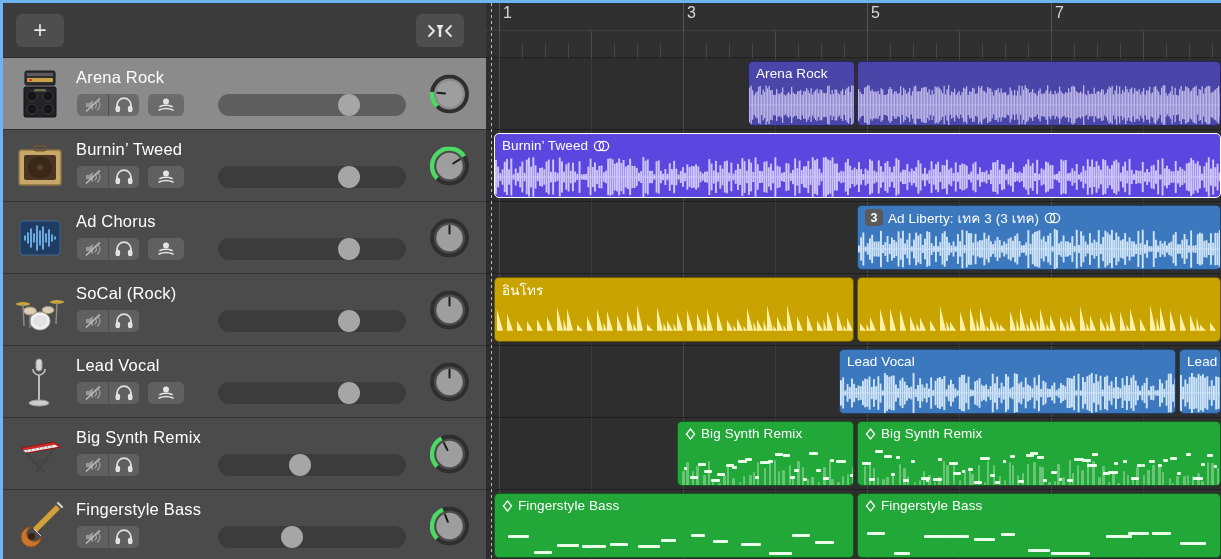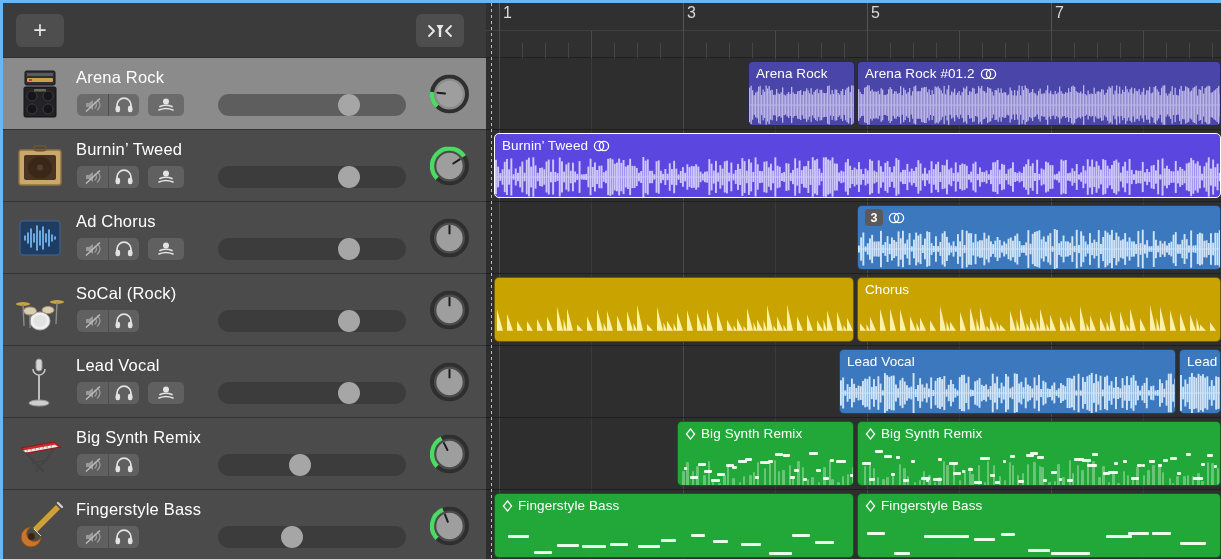--- a/index.html
+++ b/index.html
@@ -571,27 +571,20 @@
                 <rect x="94.5" y="12.0" width="1.3" height="19.9" fill="#bcb6e8"></rect>
                 <rect x="96.0" y="6.8" width="1.3" height="30.4" fill="#bcb6e8"></rect>
                 <rect x="97.5" y="4.8" width="1.3" height="34.4" fill="#bcb6e8"></rect>
                 <rect x="99.0" y="3.6" width="1.3" height="36.9" fill="#bcb6e8"></rect>
                 <rect x="100.5" y="9.1" width="1.3" height="25.8" fill="#bcb6e8"></rect>
                 <rect x="102.0" y="2.3" width="1.3" height="39.4" fill="#bcb6e8"></rect>
                 <rect x="103.5" y="2.7" width="1.3" height="38.6" fill="#bcb6e8"></rect>
               </svg></div>
           </div>
           <div class="clip" style="left: 371px; width: 364px; height: 65px; background: rgb(74, 69, 168);">
-            <div class="clip-hd">
-              <span>Arena Rock #01.2</span>
-              <span class="ico-loop"><svg width="17" height="12" viewBox="0 0 17 12">
-                  <circle cx="6" cy="6" r="4.6" fill="none" stroke="#fff" stroke-width="1.3"></circle>
-                  <circle cx="11" cy="6" r="4.6" fill="none" stroke="#fff" stroke-width="1.3"></circle>
-                </svg></span>
-            </div>
             <div class="wave"><svg width="362" height="44" viewBox="0 0 362 44">
                 <rect x="0" y="21.5" width="362" height="1" fill="#bcb6e8"></rect>
                 <rect x="0.0" y="6.2" width="1.3" height="31.6" fill="#bcb6e8"></rect>
                 <rect x="1.5" y="8.9" width="1.3" height="26.2" fill="#bcb6e8"></rect>
                 <rect x="3.0" y="10.9" width="1.3" height="22.3" fill="#bcb6e8"></rect>
                 <rect x="4.5" y="11.2" width="1.3" height="21.6" fill="#bcb6e8"></rect>
                 <rect x="6.0" y="4.7" width="1.3" height="34.7" fill="#bcb6e8"></rect>
                 <rect x="7.5" y="3.9" width="1.3" height="36.1" fill="#bcb6e8"></rect>
                 <rect x="9.0" y="2.2" width="1.3" height="39.5" fill="#bcb6e8"></rect>
                 <rect x="10.5" y="2.5" width="1.3" height="39.0" fill="#bcb6e8"></rect>
@@ -1193,20 +1186,21 @@
             <div class="gl maj" style="left: 197px;"></div>
             <div class="gl" style="left: 289px;"></div>
             <div class="gl maj" style="left: 381px;"></div>
             <div class="gl" style="left: 473px;"></div>
             <div class="gl maj" style="left: 565px;"></div>
             <div class="gl" style="left: 657px;"></div>
           </div>
           <div class="clip" style="left: 371px; width: 364px; height: 65px; background: rgb(59, 120, 189);">
             <div class="clip-hd">
               <span class="take-badge">3</span>
+              <span>Ad Liberty: เทค 3 (3 เทค)</span>
               <span class="ico-loop"><svg width="17" height="12" viewBox="0 0 17 12">
                   <circle cx="6" cy="6" r="4.6" fill="none" stroke="#fff" stroke-width="1.3"></circle>
                   <circle cx="11" cy="6" r="4.6" fill="none" stroke="#fff" stroke-width="1.3"></circle>
                 </svg></span>
             </div>
             <div class="wave"><svg width="362" height="44" viewBox="0 0 362 44">
                 <rect x="0" y="21.5" width="362" height="1" fill="#cfe4f8"></rect>
                 <rect x="0.0" y="18.6" width="1.9" height="6.9" fill="#cfe4f8"></rect>
                 <rect x="2.2" y="10.4" width="1.9" height="23.3" fill="#cfe4f8"></rect>
                 <rect x="4.4" y="5.5" width="1.9" height="33.1" fill="#cfe4f8"></rect>
@@ -1380,20 +1374,23 @@
             <div class="gl maj" style="left: 13px;"></div>
             <div class="gl" style="left: 105px;"></div>
             <div class="gl maj" style="left: 197px;"></div>
             <div class="gl" style="left: 289px;"></div>
             <div class="gl maj" style="left: 381px;"></div>
             <div class="gl" style="left: 473px;"></div>
             <div class="gl maj" style="left: 565px;"></div>
             <div class="gl" style="left: 657px;"></div>
           </div>
           <div class="clip" style="left: 8px; width: 360px; height: 65px; background: rgb(201, 164, 0);">
+            <div class="clip-hd">
+              <span>อินโทร</span>
+            </div>
             <div class="wave"><svg width="358" height="44" viewBox="0 0 358 44">
                 <path d="M2 31.68 L2 10.59958161865569 L8 31.68 Z" fill="#fdf0a8"></path>
                 <path d="M12 31.68 L12 14.826776406035666 L18 31.68 Z" fill="#fdf0a8"></path>
                 <path d="M22 31.68 L22 22.037510288065842 L28 31.68 Z" fill="#fdf0a8"></path>
                 <path d="M32 31.68 L32 22.355240054869682 L38 31.68 Z" fill="#fdf0a8"></path>
                 <path d="M42 31.68 L42 19.977496570644718 L48 31.68 Z" fill="#fdf0a8"></path>
                 <path d="M52 31.68 L52 17.620329218106995 L58 31.68 Z" fill="#fdf0a8"></path>
                 <path d="M62 31.68 L62 7.629417009602193 L68 31.68 Z" fill="#fdf0a8"></path>
                 <path d="M68.5 31.68 L68.5 19.7189231824417 L72 31.68 Z" fill="#fdf0a8"></path>
                 <path d="M72 31.68 L72 9.502616598079559 L78 31.68 Z" fill="#fdf0a8"></path>
@@ -1434,23 +1431,20 @@
                 <path d="M312 31.68 L312 15.524307270233194 L318 31.68 Z" fill="#fdf0a8"></path>
                 <path d="M322 31.68 L322 21.253559670781893 L328 31.68 Z" fill="#fdf0a8"></path>
                 <path d="M328.5 31.68 L328.5 20.44045953360768 L332 31.68 Z" fill="#fdf0a8"></path>
                 <path d="M332 31.68 L332 11.52182098765432 L338 31.68 Z" fill="#fdf0a8"></path>
                 <path d="M342 31.68 L342 12.42597050754458 L348 31.68 Z" fill="#fdf0a8"></path>
                 <path d="M348.5 31.68 L348.5 26.083249314128942 L352 31.68 Z" fill="#fdf0a8"></path>
                 <path d="M352 31.68 L352 18.697318244170095 L358 31.68 Z" fill="#fdf0a8"></path>
               </svg></div>
           </div>
           <div class="clip" style="left: 371px; width: 364px; height: 65px; background: rgb(201, 164, 0);">
-            <div class="clip-hd">
-              <span>Chorus</span>
-            </div>
             <div class="wave"><svg width="362" height="44" viewBox="0 0 362 44">
                 <path d="M2 31.68 L2 24.158309327846364 L8 31.68 Z" fill="#fdf0a8"></path>
                 <path d="M8.5 31.68 L8.5 24.98439814814815 L12 31.68 Z" fill="#fdf0a8"></path>
                 <path d="M12 31.68 L12 17.86792866941015 L18 31.68 Z" fill="#fdf0a8"></path>
                 <path d="M22 31.68 L22 9.770020576131685 L28 31.68 Z" fill="#fdf0a8"></path>
                 <path d="M32 31.68 L32 9.5939231824417 L38 31.68 Z" fill="#fdf0a8"></path>
                 <path d="M42 31.68 L42 10.426056241426615 L48 31.68 Z" fill="#fdf0a8"></path>
                 <path d="M52 31.68 L52 17.20469135802469 L58 31.68 Z" fill="#fdf0a8"></path>
                 <path d="M58.5 31.68 L58.5 23.755531550068586 L62 31.68 Z" fill="#fdf0a8"></path>
                 <path d="M62 31.68 L62 18.491471193415638 L68 31.68 Z" fill="#fdf0a8"></path>

